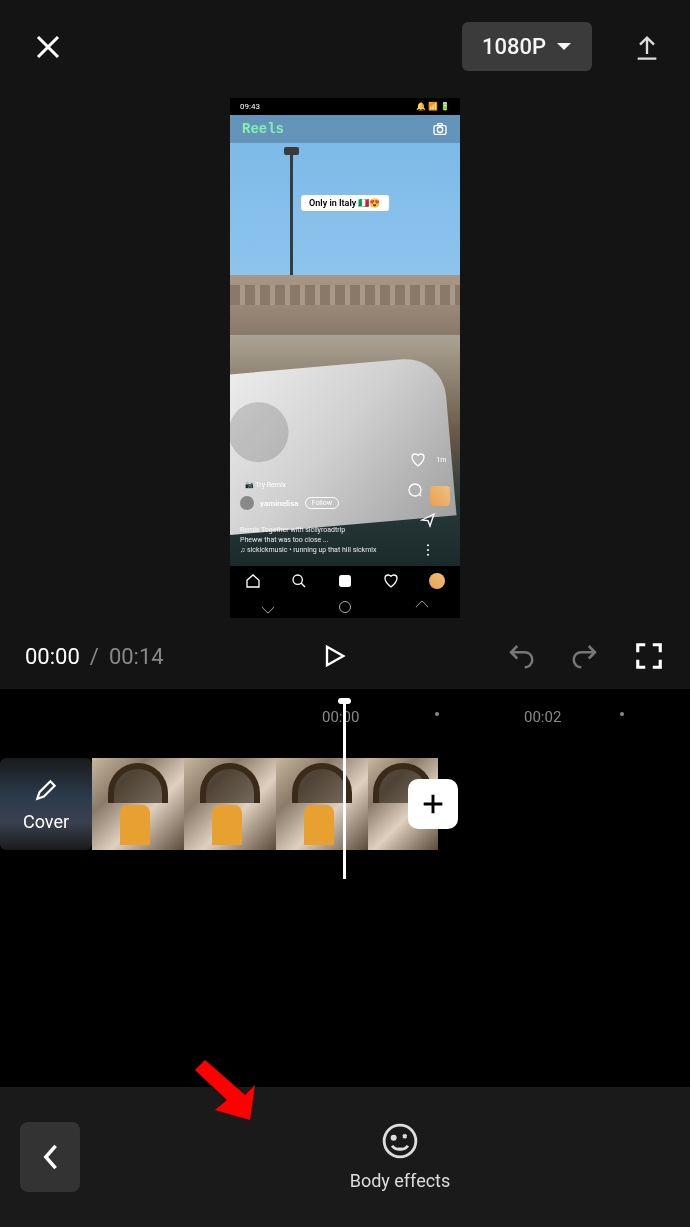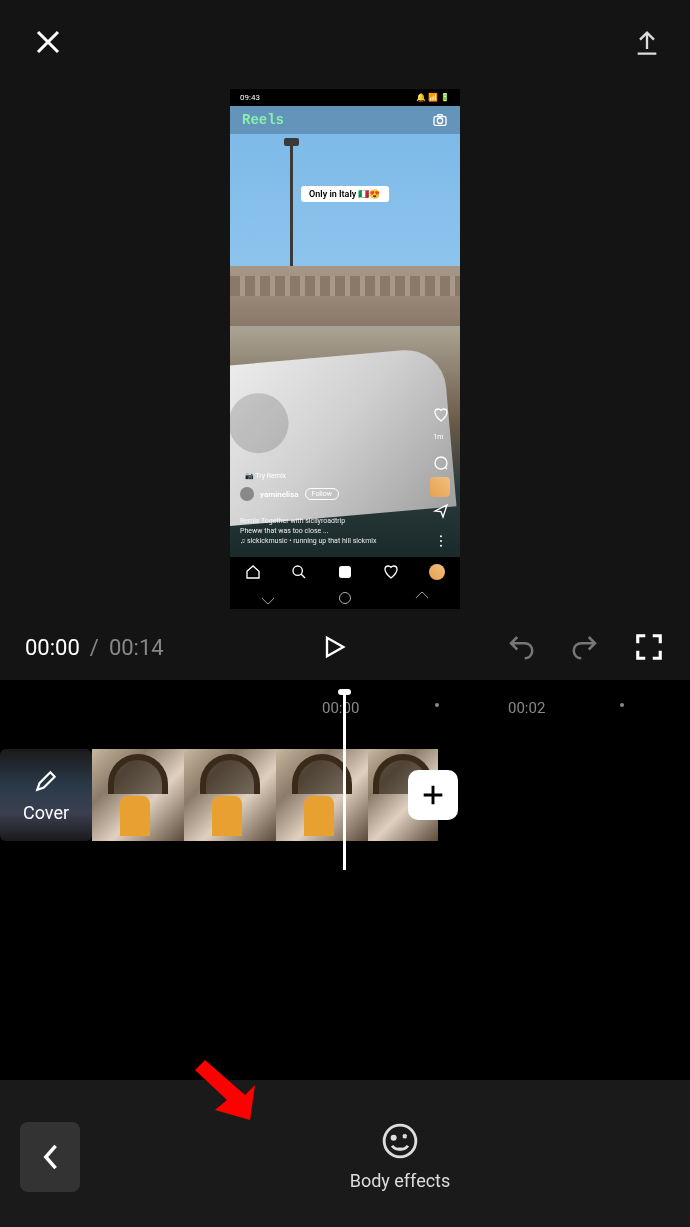--- a/index.html
+++ b/index.html
@@ -26,21 +26,21 @@
   .reel-content { position: absolute; top: 17px; left: 0; right: 0; bottom: 52px; background: linear-gradient(180deg, #7bb8e8 0%, #8cc4ec 35%, #a8a090 50%, #6b5a48 70%, #2a3a3a 85%, #1a2a2a 100%); }
   .caption-badge { position: absolute; top: 80px; left: 50%; transform: translateX(-50%); background: #fff; color: #000; font-size: 9px; font-weight: 600; padding: 3px 8px; border-radius: 3px; }
   .lamppost { position: absolute; top: 40px; left: 60px; width: 3px; height: 120px; background: #3a3a3a; }
   .lamppost::before { content: ''; position: absolute; top: -8px; left: -6px; width: 15px; height: 8px; background: #3a3a3a; border-radius: 2px; }
   .bridge { position: absolute; top: 160px; left: 0; right: 0; height: 60px; background: linear-gradient(180deg, #a89888 0%, #8a7868 100%); }
   .bridge::before { content: ''; position: absolute; top: 10px; left: 0; right: 0; height: 20px; background: repeating-linear-gradient(90deg, #8a7868 0px, #8a7868 10px, #a89888 10px, #a89888 15px); }
   .boat { position: absolute; bottom: 40px; left: -20px; right: 10px; height: 160px; background: linear-gradient(135deg, #f0f0f0 0%, #d0d0d0 50%, #a0a0a0 100%); border-radius: 0 40px 0 0; transform: rotate(-5deg); }
   .boat::after { content: ''; position: absolute; top: 30px; left: 20px; width: 60px; height: 60px; background: rgba(0,0,0,0.15); border-radius: 50%; }
   .reel-overlay { position: absolute; bottom: 52px; left: 0; right: 0; padding: 10px; color: #fff; font-size: 8px; }
   .reel-right { position: absolute; right: 10px; bottom: 60px; display: flex; flex-direction: column; align-items: center; gap: 14px; color: #fff; font-size: 7px; }
-  .reel-right-item { display: flex; flex-direction: column; align-items: flex-start; gap: 10px; }
+  .reel-right-item { display: flex; flex-direction: row; align-items: center; gap: 10px; }
   .reel-right svg { width: 16px; height: 16px; }
   .try-remix { font-size: 7px; padding: 2px 5px; border-radius: 3px; display: inline-block; margin-bottom: 5px; }
   .user-row { display: flex; align-items: center; gap: 6px; margin-bottom: 16px; }
   .avatar-sm { width: 14px; height: 14px; border-radius: 50%; background: #888; }
   .follow-btn { font-size: 7px; padding: 1px 6px; border: 1px solid #fff; border-radius: 6px; }
   .reel-text { font-size: 7px; opacity: 0.9; margin-bottom: 2px; }
   .profile-badge { position: absolute; right: 10px; bottom: 60px; width: 20px; height: 20px; border-radius: 4px; background: linear-gradient(45deg, #e8a050, #f0c080); }
   .phone-navbar { position: absolute; bottom: 22px; left: 0; right: 0; height: 30px; background: #000; display: flex; align-items: center; justify-content: space-around; }
   .phone-navbar svg { width: 16px; height: 16px; }
   .nav-avatar { width: 16px; height: 16px; border-radius: 50%; background: linear-gradient(45deg, #e8a050, #f0c080); }
@@ -97,20 +97,26 @@
 </head>
 <body>
 
 <div class="top-bar">
   <div class="close-btn">
     <svg viewBox="0 0 24 24" fill="none" stroke="#fff" stroke-width="2.5">
         <path d="M4 4 L20 20 M20 4 L4 20"></path>
       </svg>
   </div>
   <div class="top-right">
+    <div class="resolution-btn">
+      <span>1080P</span>
+      <svg viewBox="0 0 16 10" fill="#f5f5f5">
+          <path d="M1 1 L8 8 L15 1 Z"></path>
+        </svg>
+    </div>
     <div class="export-btn">
       <svg viewBox="0 0 24 24" fill="none" stroke="#ddd" stroke-width="2">
           <path d="M12 18 V4 M6 10 L12 4 L18 10 M4 22 H20"></path>
         </svg>
     </div>
   </div>
 </div>
 
 <div class="preview-area">
   <div class="phone-preview">
@@ -224,21 +230,21 @@
           <path d="M3 9 V3 H9 M15 3 H21 V9 M21 15 V21 H15 M9 21 H3 V15"></path>
         </svg>
     </div>
   </div>
 </div>
 
 <div class="timeline-area">
   <div class="ruler">
     <span class="ruler-mark" style="left:322px;">00:00</span>
     <span class="ruler-dot" style="left:435px;"></span>
-    <span class="ruler-mark" style="left:508px;">00:02</span>
+    <span class="ruler-mark" style="left:524px;">00:02</span>
     <span class="ruler-dot" style="left:620px;"></span>
   </div>
   <div class="timeline-body">
     <div class="playhead"></div>
     <div class="cover-thumb">
       <svg viewBox="0 0 24 24" fill="none" stroke="#fff" stroke-width="2">
           <path d="M4 20 L6 14 L16 4 L20 8 L10 18 Z M4 20 L10 18"></path>
         </svg>
       <span>Cover</span>
     </div>

